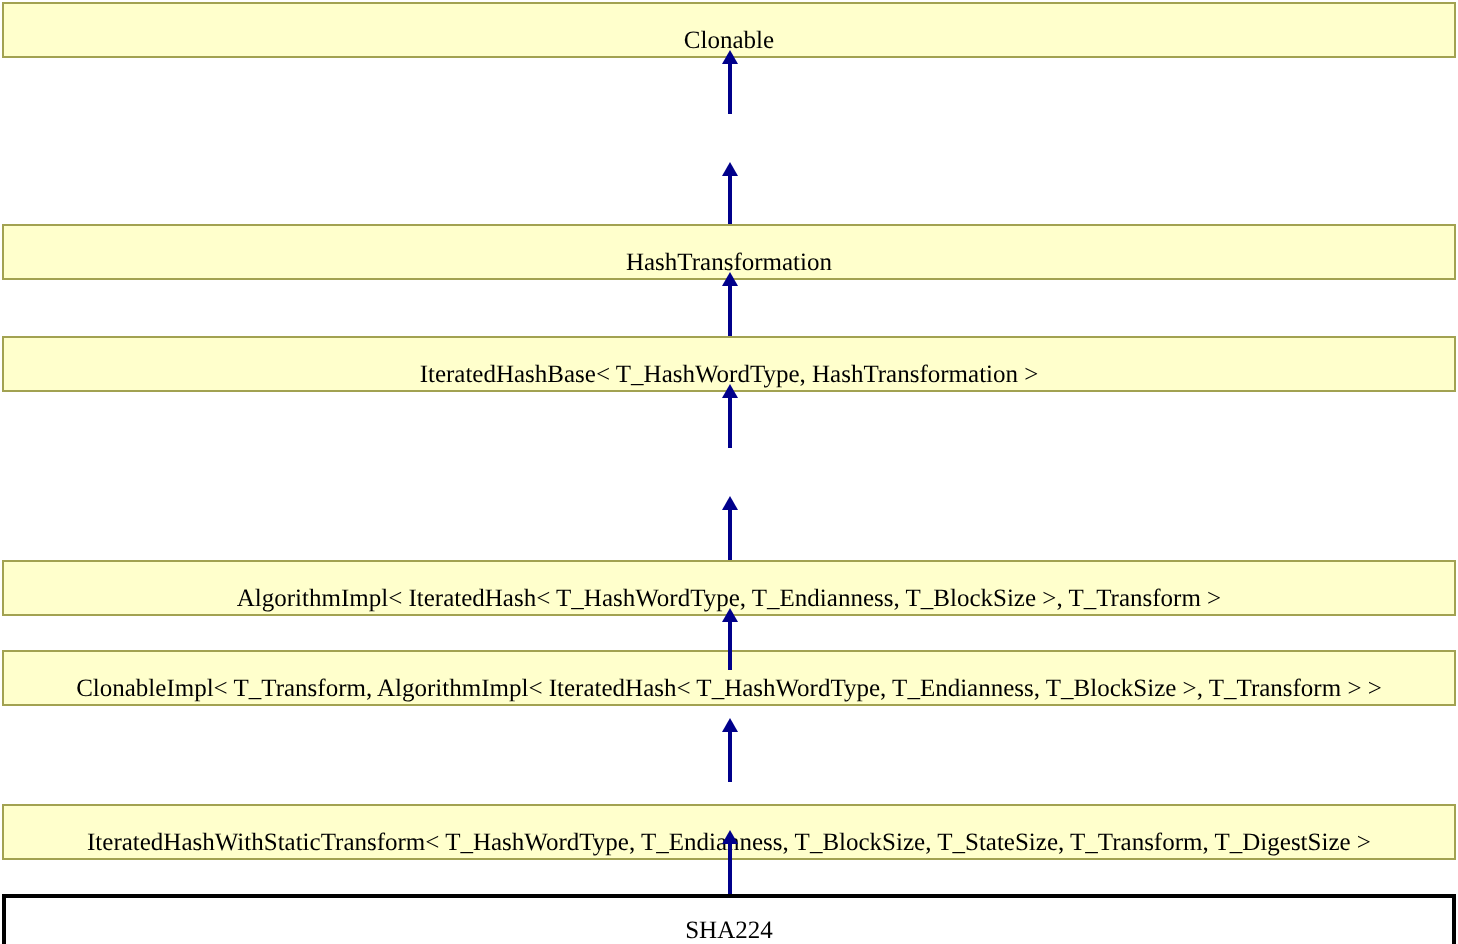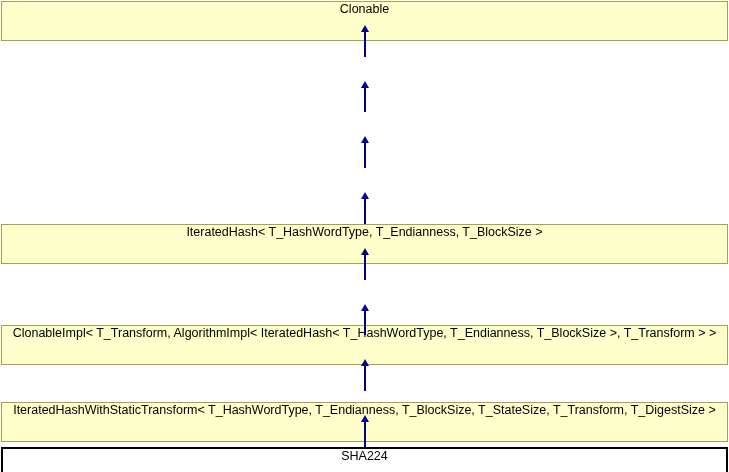--- a/index.html
+++ b/index.html
@@ -12,30 +12,31 @@
     position: relative;
     width: 729px;
     height: 472px;
     background: #ffffff;
     overflow: hidden;
   }
   .node {
     position: absolute;
     left: 1px;
     right: 1px;
-    height: 40px;
+    height: 28px;
     box-sizing: border-box;
     background: var(--node-fill, #ffffcc);
     border: 1px solid var(--node-border, #a2a251);
     display: flex;
-    align-items: flex-start;
+    align-items: flex-end;
     justify-content: center;
     white-space: nowrap;
     font-size: 12.5px;
     color: var(--text, #000000);
+    font-family: Liberation Serif, serif;
   }
   .node.current {
     background: var(--current-fill, #ffffff);
     border: 2px solid var(--current-border, #000000);
   }
   .node .label {
     display: inline-block;
     white-space: nowrap;
   }
   .arrow {
@@ -66,26 +67,32 @@
 </head>
 <body>
 
 <div class="diagram">
 
   <div class="node" style="top:1px">
     <span class="label">Clonable</span>
   </div>
 
 
+  <div class="node" style="top:112px">
+    <span class="label">HashTransformation</span>
+  </div>
+
+  <div class="node" style="top:168px">
+    <span class="label">IteratedHashBase&lt; T_HashWordType, HashTransformation &gt;</span>
+  </div>
 
 
-  <div class="node" style="top:224px">
-    <span class="label">IteratedHash&lt; T_HashWordType, T_Endianness, T_BlockSize &gt;</span>
+  <div class="node" style="top:280px">
+    <span class="label">AlgorithmImpl&lt; IteratedHash&lt; T_HashWordType, T_Endianness, T_BlockSize &gt;, T_Transform &gt;</span>
   </div>
-
 
   <div class="node" style="top:325px">
     <span class="label">ClonableImpl&lt; T_Transform, AlgorithmImpl&lt; IteratedHash&lt; T_HashWordType, T_Endianness, T_BlockSize &gt;, T_Transform &gt; &gt;</span>
   </div>
 
   <div class="node" style="top:402px">
     <span class="label">IteratedHashWithStaticTransform&lt; T_HashWordType, T_Endianness, T_BlockSize, T_StateSize, T_Transform, T_DigestSize &gt;</span>
   </div>
 
   <div class="node current" style="top:447px">

